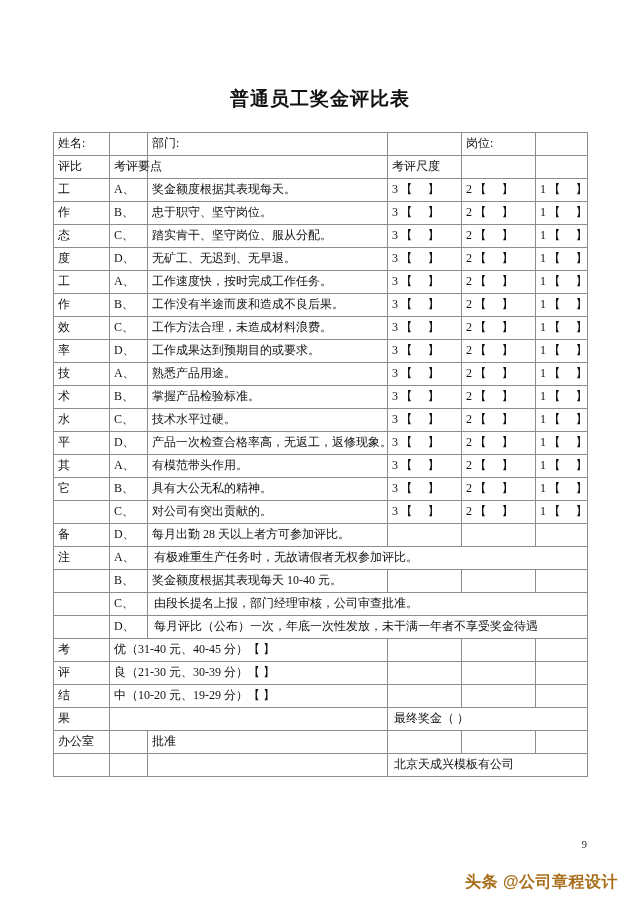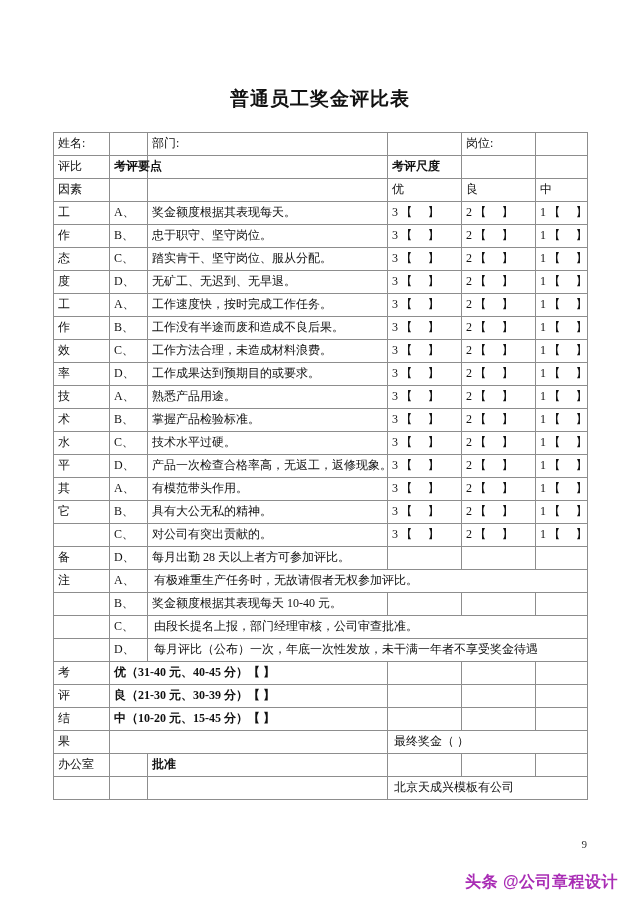--- a/index.html
+++ b/index.html
@@ -48,21 +48,21 @@
   }
   table.eval td {
     border: 1px solid #8d8d8d;
     padding: 0 4px;
     height: 22px;
     vertical-align: middle;
     line-height: 1.15;
     white-space: nowrap;
     overflow: visible;
   }
-  td.nb-r { border-right: none; font-weight: bold; }
+  td.nb-r { border-right: none; }
   td.nb-l { border-left: none; }
   td.nb-b { border-bottom: none; }
   td.nb-t { border-top: none; }
 
   .grp-label {
     text-align: left;
     padding-left: 6px;
   }
   .letter {
     text-align: left;
@@ -104,21 +104,21 @@
     color: #333;
     font-family: "Liberation Serif", "DejaVu Serif", serif;
   }
 
   .watermark {
     position: absolute;
     right: 22px;
     bottom: 12px;
     font-size: 16px;
     font-weight: bold;
-    color: #a21caf;
+    color: #a16207;
     font-family: "Liberation Sans", sans-serif;
     letter-spacing: 0.5px;
     opacity: 0.92;
   }
 </style>
 </head>
 <body>
 
 <div class="page">
 
@@ -152,28 +152,20 @@
           <span>考评要点</span>
         </td>
         <td class="nb-l"></td>
         <td class="hdr-label nb-r">
           <span>考评尺度</span>
         </td>
         <td class="nb-l nb-r"></td>
         <td class="nb-l"></td>
       </tr>
 
-      <tr>
-        <td class="hdr-label">因素</td>
-        <td class="nb-r"></td>
-        <td class="nb-l"></td>
-        <td class="hdr-label">优</td>
-        <td class="hdr-label">良</td>
-        <td class="hdr-label">中</td>
-      </tr>
 
       <tr>
         <td class="grp-label">工</td>
         <td class="letter">A、</td>
         <td class="desc">奖金额度根据其表现每天。</td>
         <td class="score"><span class="num">3</span><span class="brk">【    】</span></td>
         <td class="score"><span class="num">2</span><span class="brk">【    】</span></td>
         <td class="score"><span class="num">1</span><span class="brk">【    】</span></td>
       </tr>
       <tr>
@@ -339,21 +331,21 @@
       </tr>
       <tr>
         <td class="grp-label">评</td>
         <td class="result-line nb-r" colspan="2">良（21-30 元、30-39 分）【    】</td>
         <td class="nb-l"></td>
         <td></td>
         <td></td>
       </tr>
       <tr>
         <td class="grp-label">结</td>
-        <td class="result-line nb-r" colspan="2">中（10-20 元、15-45 分）【    】</td>
+        <td class="result-line nb-r" colspan="2">中（10-20 元、19-29 分）【    】</td>
         <td class="nb-l"></td>
         <td></td>
         <td></td>
       </tr>
       <tr>
         <td class="grp-label">果</td>
         <td class="nb-r" colspan="2"></td>
         <td class="result-line overflow-cell nb-l" colspan="3">
           <span class="overflow-text">最终奖金（          ）</span>
         </td>

